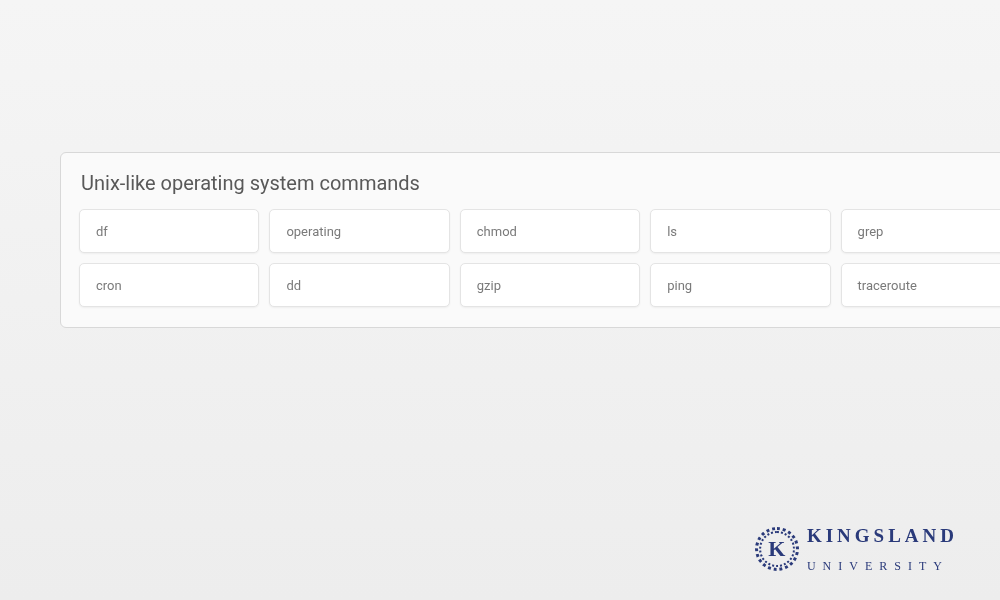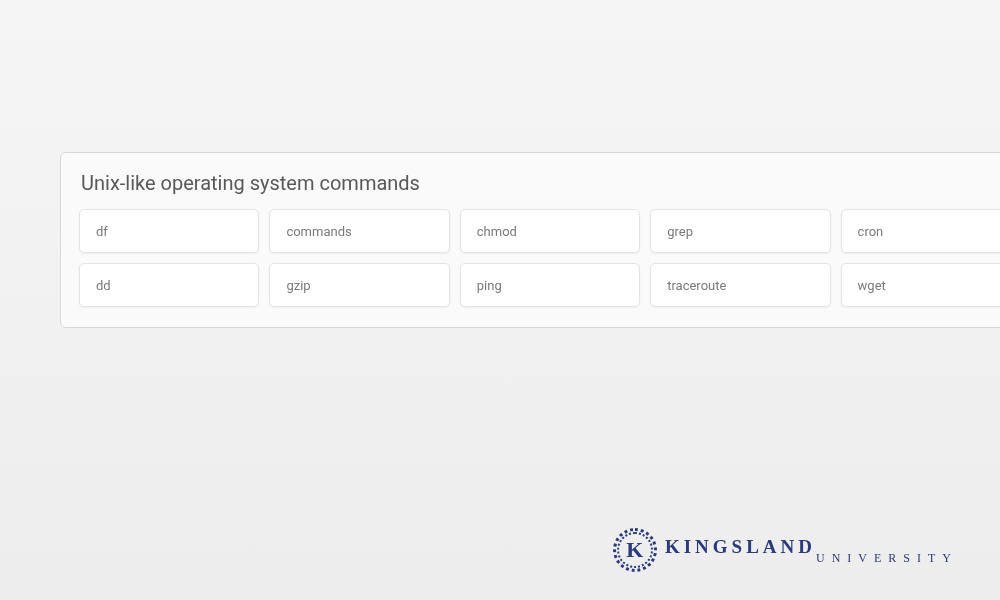--- a/index.html
+++ b/index.html
@@ -82,22 +82,22 @@
     }
     .logo-k {
       font-size: 22px;
       font-weight: 700;
       color: #2a3a7a;
       z-index: 1;
       font-family: Georgia, serif;
     }
     .logo-text {
       display: flex;
+      flex-direction: column;
       line-height: 1;
-      text-align: center;
     }
     .logo-line1 {
       font-size: 19px;
       font-weight: 700;
       color: #2a3a7a;
       letter-spacing: 4px;
       font-family: Georgia, "Times New Roman", serif;
     }
     .logo-line2 {
       font-size: 12px;
@@ -111,46 +111,46 @@
 </head>
 <body>
 
 <div class="panel">
   <div class="title">Unix-like operating system commands</div>
   <div class="grid">
     <div class="card">
         <span class="card-label">df</span>
       </div>
     <div class="card">
-        <span class="card-label">commands</span>
+        <span class="card-label">operating</span>
       </div>
     <div class="card">
         <span class="card-label">chmod</span>
+      </div>
+    <div class="card">
+        <span class="card-label">ls</span>
       </div>
     <div class="card">
         <span class="card-label">grep</span>
       </div>
     <div class="card">
         <span class="card-label">cron</span>
       </div>
     <div class="card">
         <span class="card-label">dd</span>
       </div>
     <div class="card">
         <span class="card-label">gzip</span>
       </div>
     <div class="card">
         <span class="card-label">ping</span>
       </div>
     <div class="card">
         <span class="card-label">traceroute</span>
       </div>
-    <div class="card">
-        <span class="card-label">wget</span>
-      </div>
   </div>
 </div>
 
 <div class="logo">
   <div class="logo-mark">
     <div class="logo-ring"></div>
     <div class="logo-ring inner"></div>
     <span class="logo-k">K</span>
   </div>
   <div class="logo-text">

